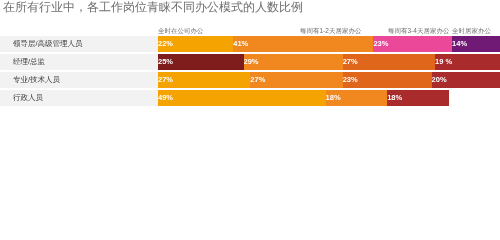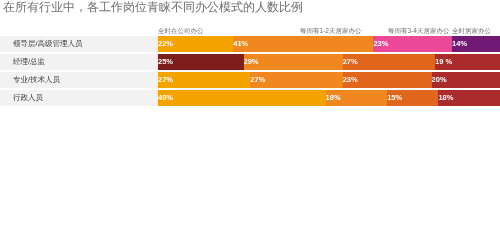--- a/index.html
+++ b/index.html
@@ -198,23 +198,20 @@
         <div class="row-label-cell">
           <span class="row-label">行政人员</span>
         </div>
         <div class="bars">
           <div class="seg" style="background: rgb(245, 163, 0); width: 49%;">
             <span class="seg-value">49%</span>
           </div>
           <div class="seg" style="background: rgb(240, 135, 31); width: 18%;">
             <span class="seg-value">18%</span>
           </div>
-          <div class="seg" style="background: rgb(224, 102, 27); width: 15%;">
-            <span class="seg-value">15%</span>
-          </div>
           <div class="seg" style="background: rgb(169, 43, 43); width: 18%;">
             <span class="seg-value">18%</span>
           </div>
         </div>
       </div>
     </div>
 
 </div>
 
 </body></html>

